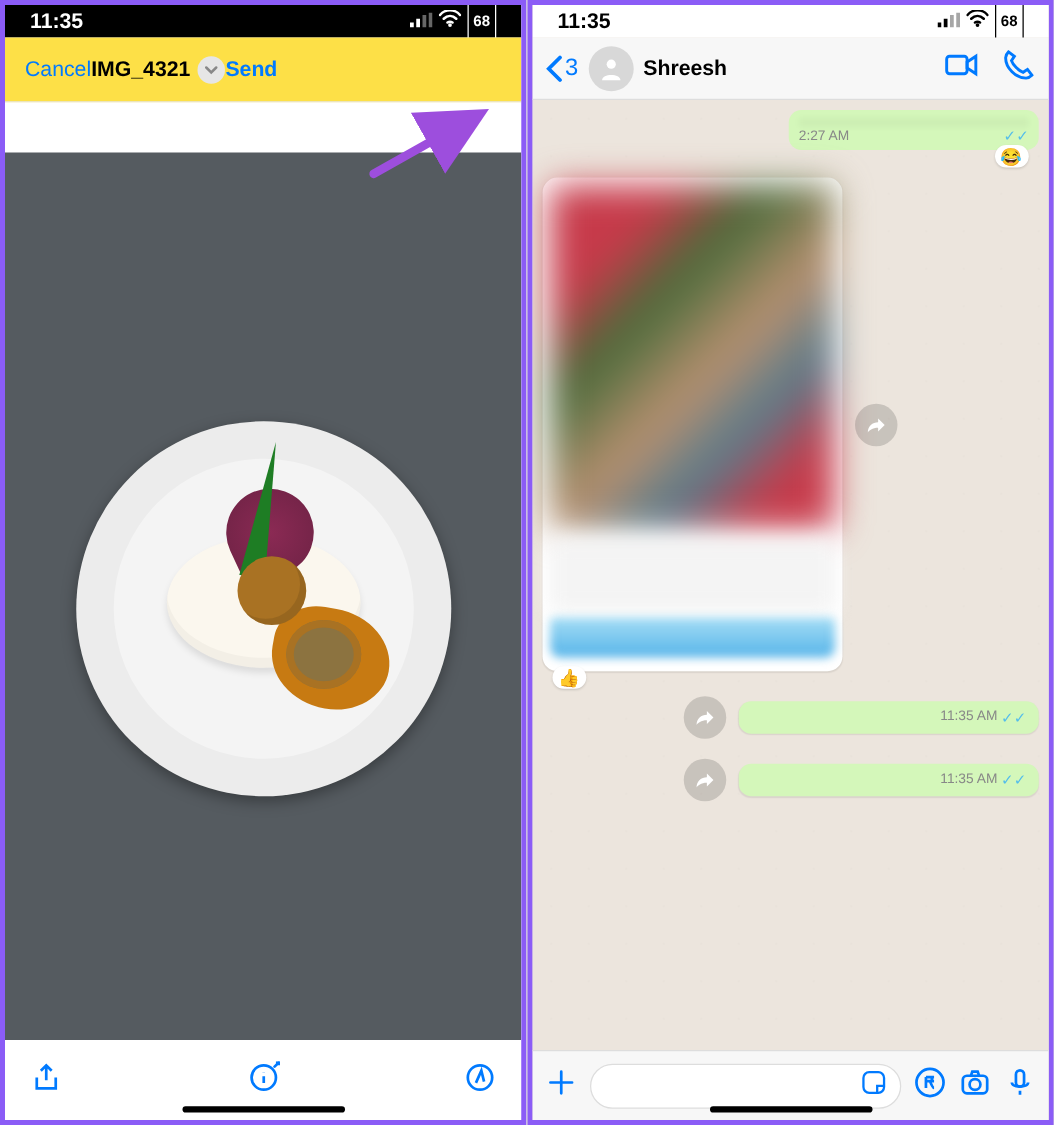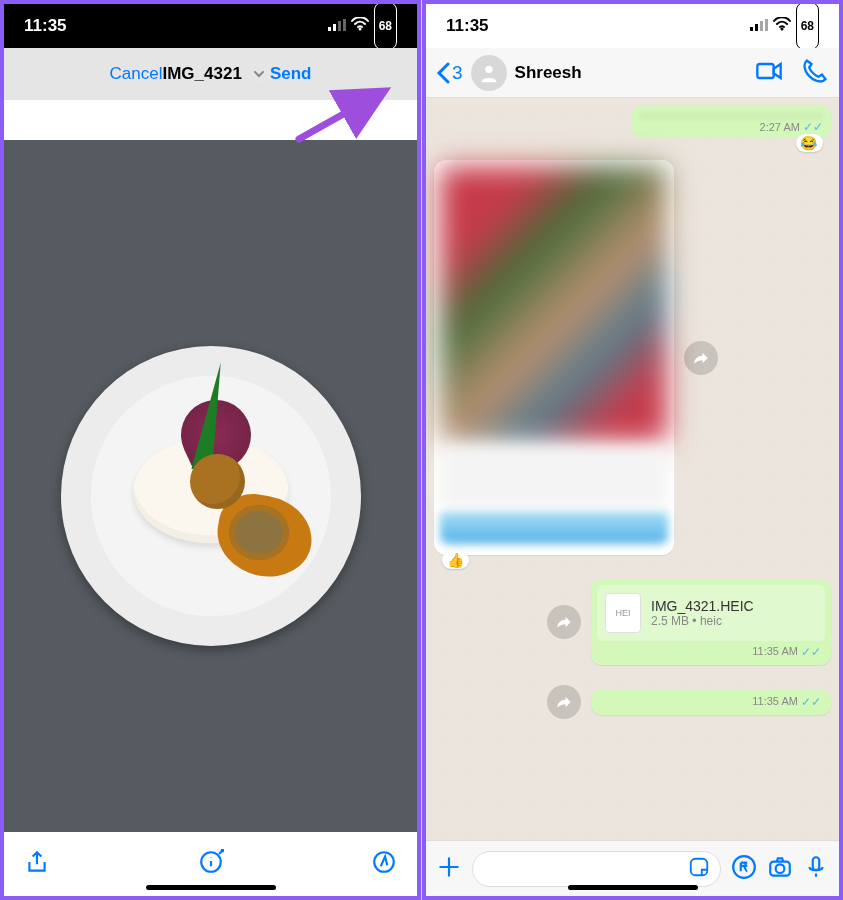--- a/index.html
+++ b/index.html
@@ -1,27 +1,27 @@
 <!DOCTYPE html>
 <html><head>
 <meta charset="utf-8">
 <style>
   * { margin: 0; padding: 0; box-sizing: border-box; font-family: -apple-system, "SF Pro Text", "Helvetica Neue", Arial, sans-serif; }
   body { background: #d3d3d3; width: 843px; height: 900px; display: flex; }
   .phone { flex: 1; background: #fff; border: 4px solid #8b5cf6; display: flex; flex-direction: column; position: relative; overflow: hidden; }
   .phone + .phone { margin-left: 1px; }
 
   
-  .status-bar { background: #000; color: #fff; height: 44px; display: flex; align-items: center; justify-content: space-between; padding: 0 20px; font-size: 17px; font-weight: 600; }
+  .status-bar { background: #000; color: #fff; height: 26px; display: flex; align-items: center; justify-content: space-between; padding: 0 20px; font-size: 17px; font-weight: 600; }
   .status-bar.light { background: #fff; color: #000; }
   .status-right { display: flex; align-items: center; gap: 5px; }
   .batt-pill { border-radius: 8px; border: 1px solid currentColor; padding: 16px 4px; font-size: 12px; font-weight: 700; }
 
   
-  .left-nav { background: #e5e5e5; display: flex; align-items: center; justify-content: center; height: 52px; padding: 0 16px; border-bottom: 1px solid #e5e5e5; }
+  .left-nav { background: #fde047; display: flex; align-items: center; justify-content: flex-start; height: 52px; padding: 0 16px; border-bottom: 1px solid #e5e5e5; }
   .ios-link { color: #007aff; font-size: 17px; }
   .file-title { display: flex; align-items: center; gap: 6px; font-size: 17px; font-weight: 600; }
   .chev-circ { width: 22px; height: 22px; border-radius: 50%; background: #e6e6e6; display: flex; align-items: center; justify-content: center; }
   .chev-circ svg { width: 12px; height: 12px; }
 
   .left-body { flex: 1; display: flex; flex-direction: column; background: #fff; }
   .photo-area { flex: 1; margin-top: 40px; background: #555b60; position: relative; display: flex; align-items: center; justify-content: center; overflow: hidden; }
   .plate { width: 300px; height: 300px; border-radius: 50%; background: #f4f4f4; box-shadow: 0 4px 12px rgba(0,0,0,0.35), inset 0 0 0 30px rgba(0,0,0,0.03); position: relative; margin-top: 20px; }
   .rice { position: absolute; left: 50%; top: 50%; transform: translate(-50%,-55%); width: 155px; height: 105px; background: #fbf7ee; border-radius: 50%; box-shadow: inset 0 -8px 0 rgba(0,0,0,0.03), 0 4px 6px rgba(0,0,0,0.1); }
   .sauce { position: absolute; left: 52%; top: 50%; width: 95px; height: 80px; background: #c77a12; border-radius: 40% 55% 50% 55%; transform: rotate(10deg); }
@@ -44,21 +44,21 @@
   .avatar { width: 36px; height: 36px; border-radius: 50%; background: #d8d8d8; display: flex; align-items: center; justify-content: center; }
   .avatar svg { width: 22px; height: 22px; fill: #fff; }
   .chat-name { font-size: 17px; font-weight: 600; flex: 1; }
   .nav-ico { width: 28px; height: 28px; stroke: #007aff; fill: none; stroke-width: 2; margin-left: 10px; }
 
   .chat-body { flex: 1; background: #ece5dd; position: relative; padding: 8px; display: flex; flex-direction: column; gap: 8px; overflow: hidden; }
   .chat-body::before { content: ""; position: absolute; inset: 0; background-image: radial-gradient(rgba(0,0,0,0.03) 1px, transparent 1px); background-size: 30px 30px; opacity: 0.4; }
   .chat-body > * { position: relative; z-index: 1; }
 
   .stub-out { align-self: flex-end; background: #d4f7ba; border-radius: 10px; padding: 6px 8px 4px; min-width: 200px; max-width: 280px; position: relative; }
-  .stub-out .time { text-align: right; font-size: 11px; color: #888; display: flex; justify-content: flex-end; align-items: center; gap: 3px; }
+  .stub-out .time { text-align: right; font-size: 11px; color: #888; display: flex; justify-content: space-between; align-items: center; gap: 3px; }
   .tick { color: #53bdeb; font-size: 12px; }
   .emoji-react { position: absolute; bottom: -14px; right: 8px; background: #fff; border-radius: 10px; padding: 1px 5px; font-size: 14px; box-shadow: 0 1px 2px rgba(0,0,0,0.15); }
 
   .bubble-in { align-self: flex-start; background: #fff; border-radius: 12px; width: 240px; height: 395px; padding: 6px; position: relative; margin-top: 14px; box-shadow: 0 1px 1px rgba(0,0,0,0.08); }
   .blur-img { width: 100%; height: 72%; border-radius: 8px; background: linear-gradient(135deg,#c73a4a 20%,#4a6b3a 35%,#b89070 55%,#5a7b8a 70%,#c73a4a 85%); filter: blur(14px); }
   .blur-txt-area { margin-top: 6px; height: 60px; background: #f4f4f4; border-radius: 4px; filter: blur(8px); }
   .blue-strip { margin-top: 4px; height: 32px; background: linear-gradient(180deg,#a5ddf5,#56b4e9); border-radius: 4px 4px 8px 8px; filter: blur(4px); }
   .thumb-react { position: absolute; bottom: -14px; left: 8px; background: #fff; border-radius: 10px; padding: 1px 5px; font-size: 14px; box-shadow: 0 1px 2px rgba(0,0,0,0.15); }
   .fwd-circ { position: absolute; right: -44px; top: 50%; transform: translateY(-50%); width: 34px; height: 34px; border-radius: 50%; background: rgba(0,0,0,0.15); display: flex; align-items: center; justify-content: center; }
   .fwd-circ svg { width: 18px; height: 18px; fill: #fff; }
@@ -226,27 +226,20 @@
           </svg>
       </div>
     </div>
 
     <div class="file-bubble">
       <div class="share-circ">
           <svg viewBox="0 0 24 24">
             <path d="M14 5 L21 12 L14 19 V15 C8 15 4 18 3 20 C3 13 8 9 14 9 Z"></path>
           </svg>
         </div>
-      <div class="file-row">
-        <div class="file-ico">HEI</div>
-        <div class="file-meta-wrap">
-          <span class="file-name">IMG_4321.HEIC</span>
-          <span class="file-meta">2.5 MB • heic</span>
-        </div>
-      </div>
       <div class="file-time">
           <span>11:35 AM</span>
           <span class="tick">✓✓</span>
         </div>
     </div>
 
     <div class="file-bubble">
       <div class="share-circ">
           <svg viewBox="0 0 24 24">
             <path d="M14 5 L21 12 L14 19 V15 C8 15 4 18 3 20 C3 13 8 9 14 9 Z"></path>

